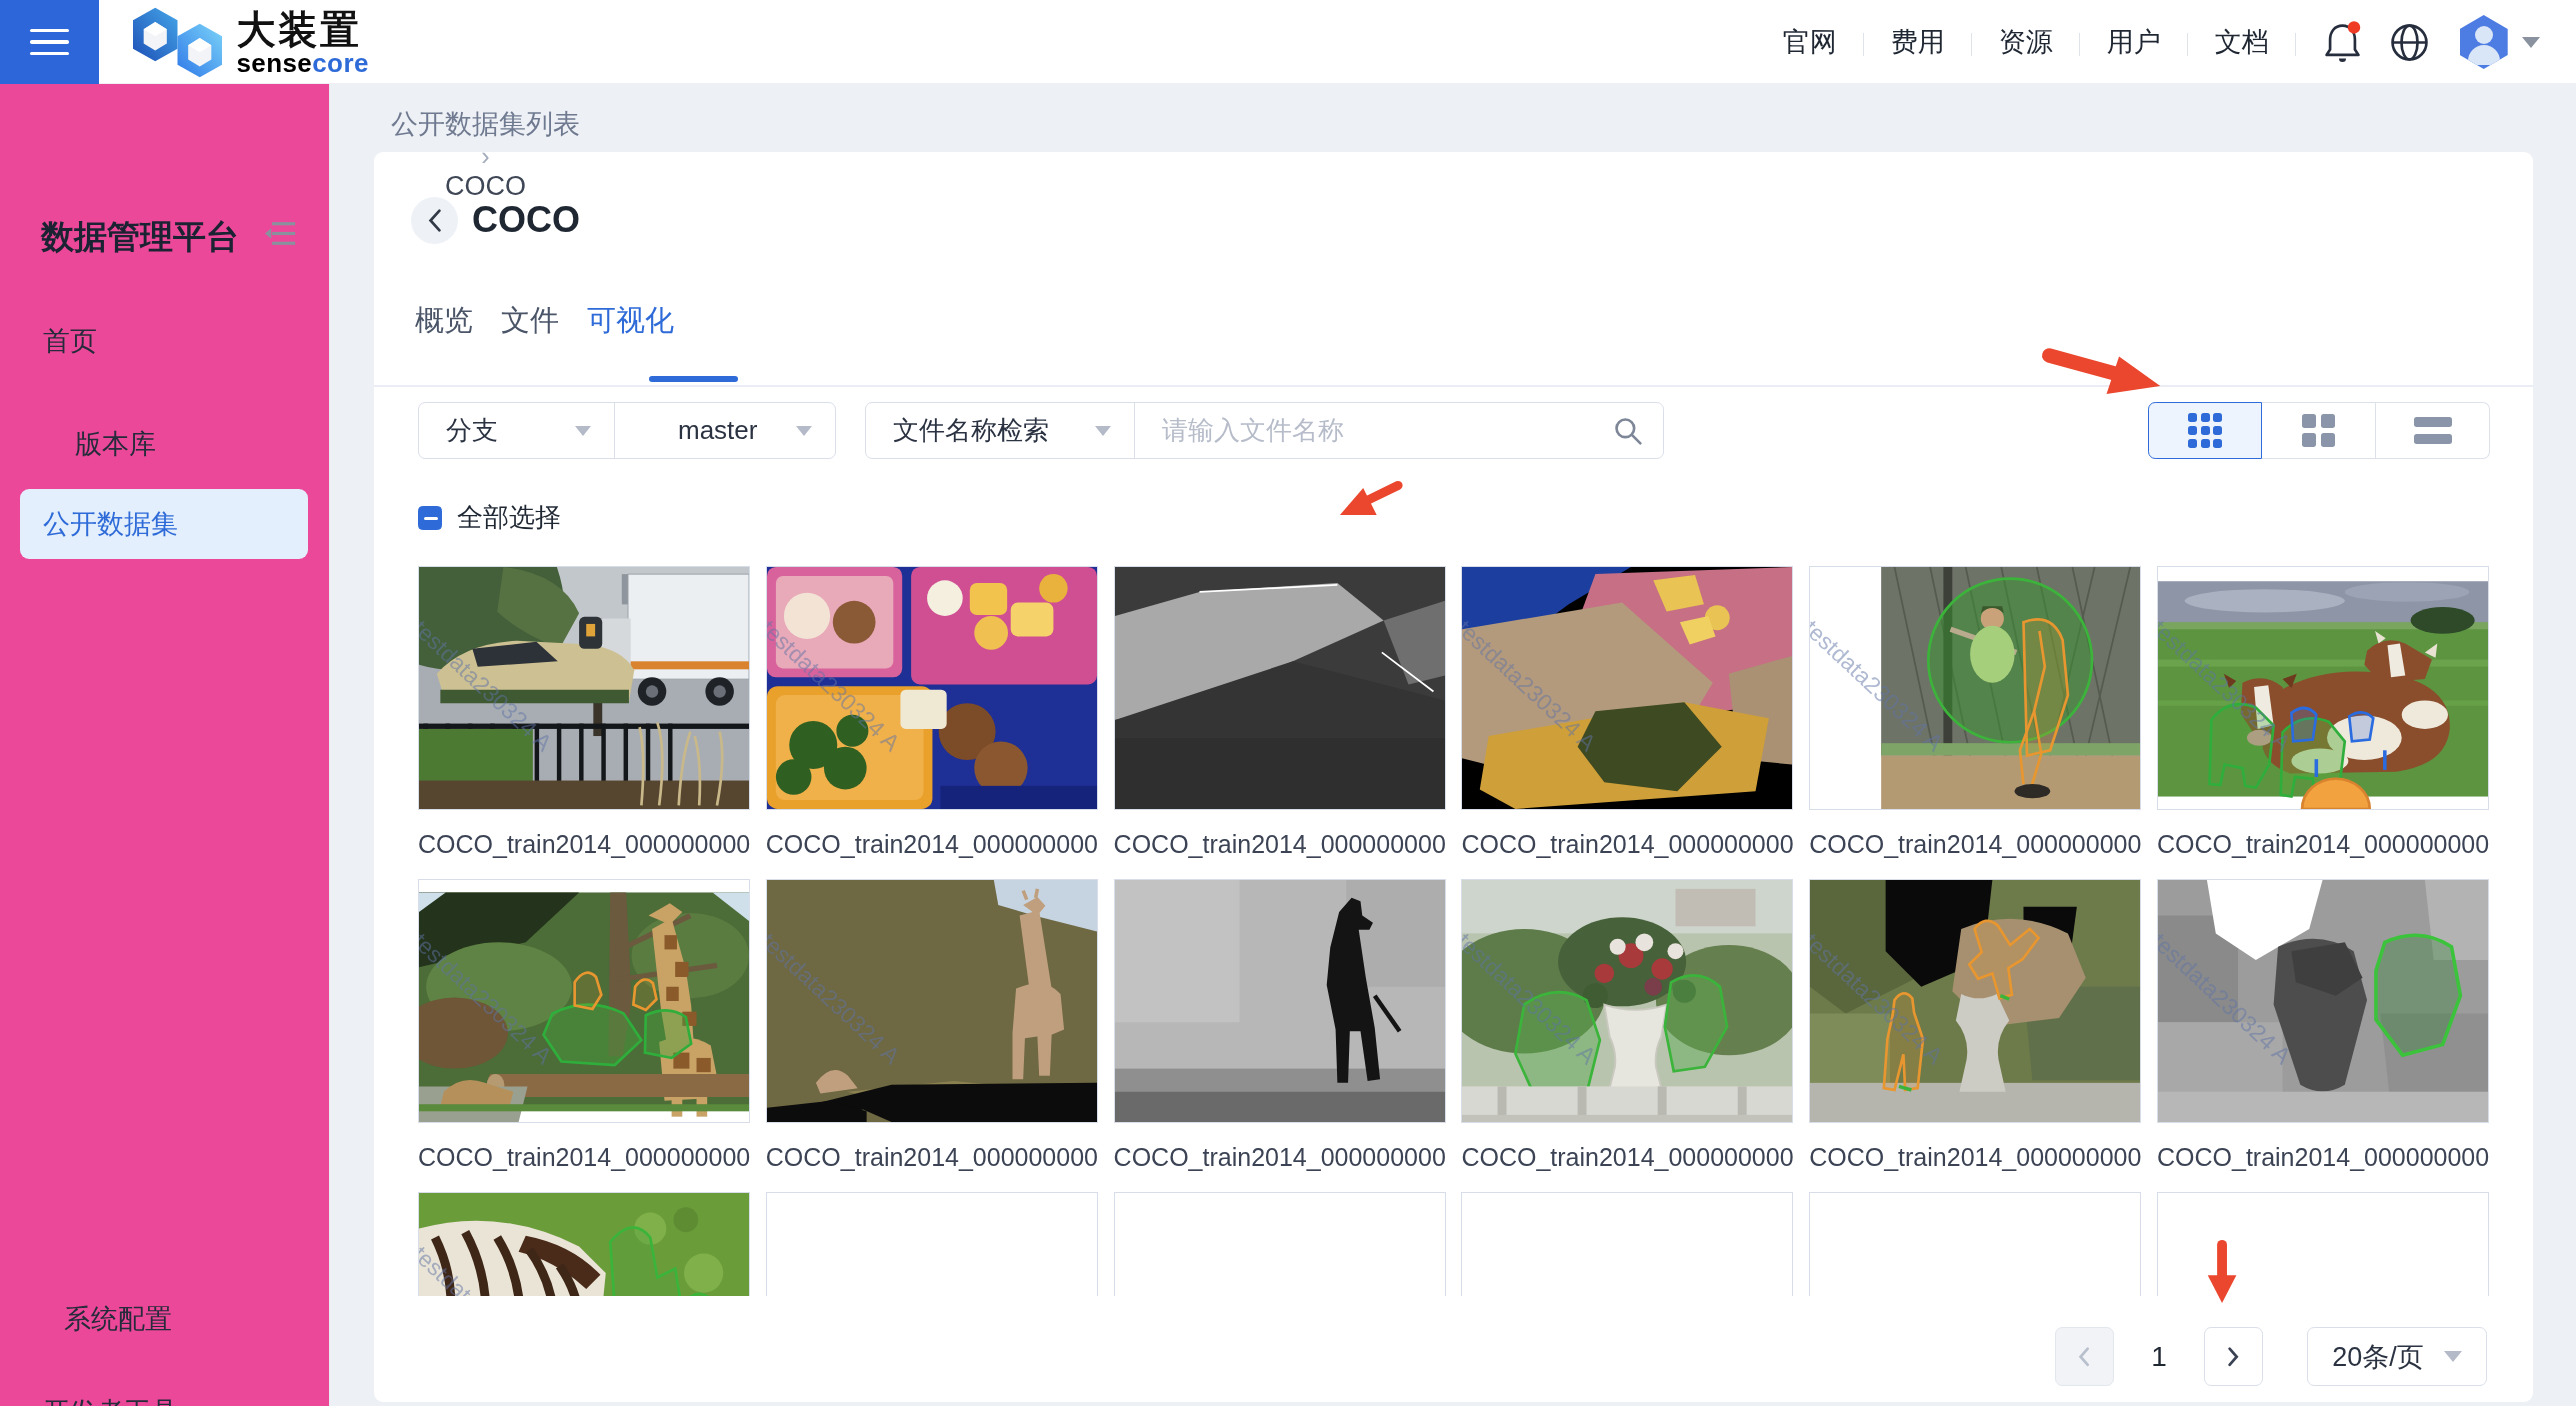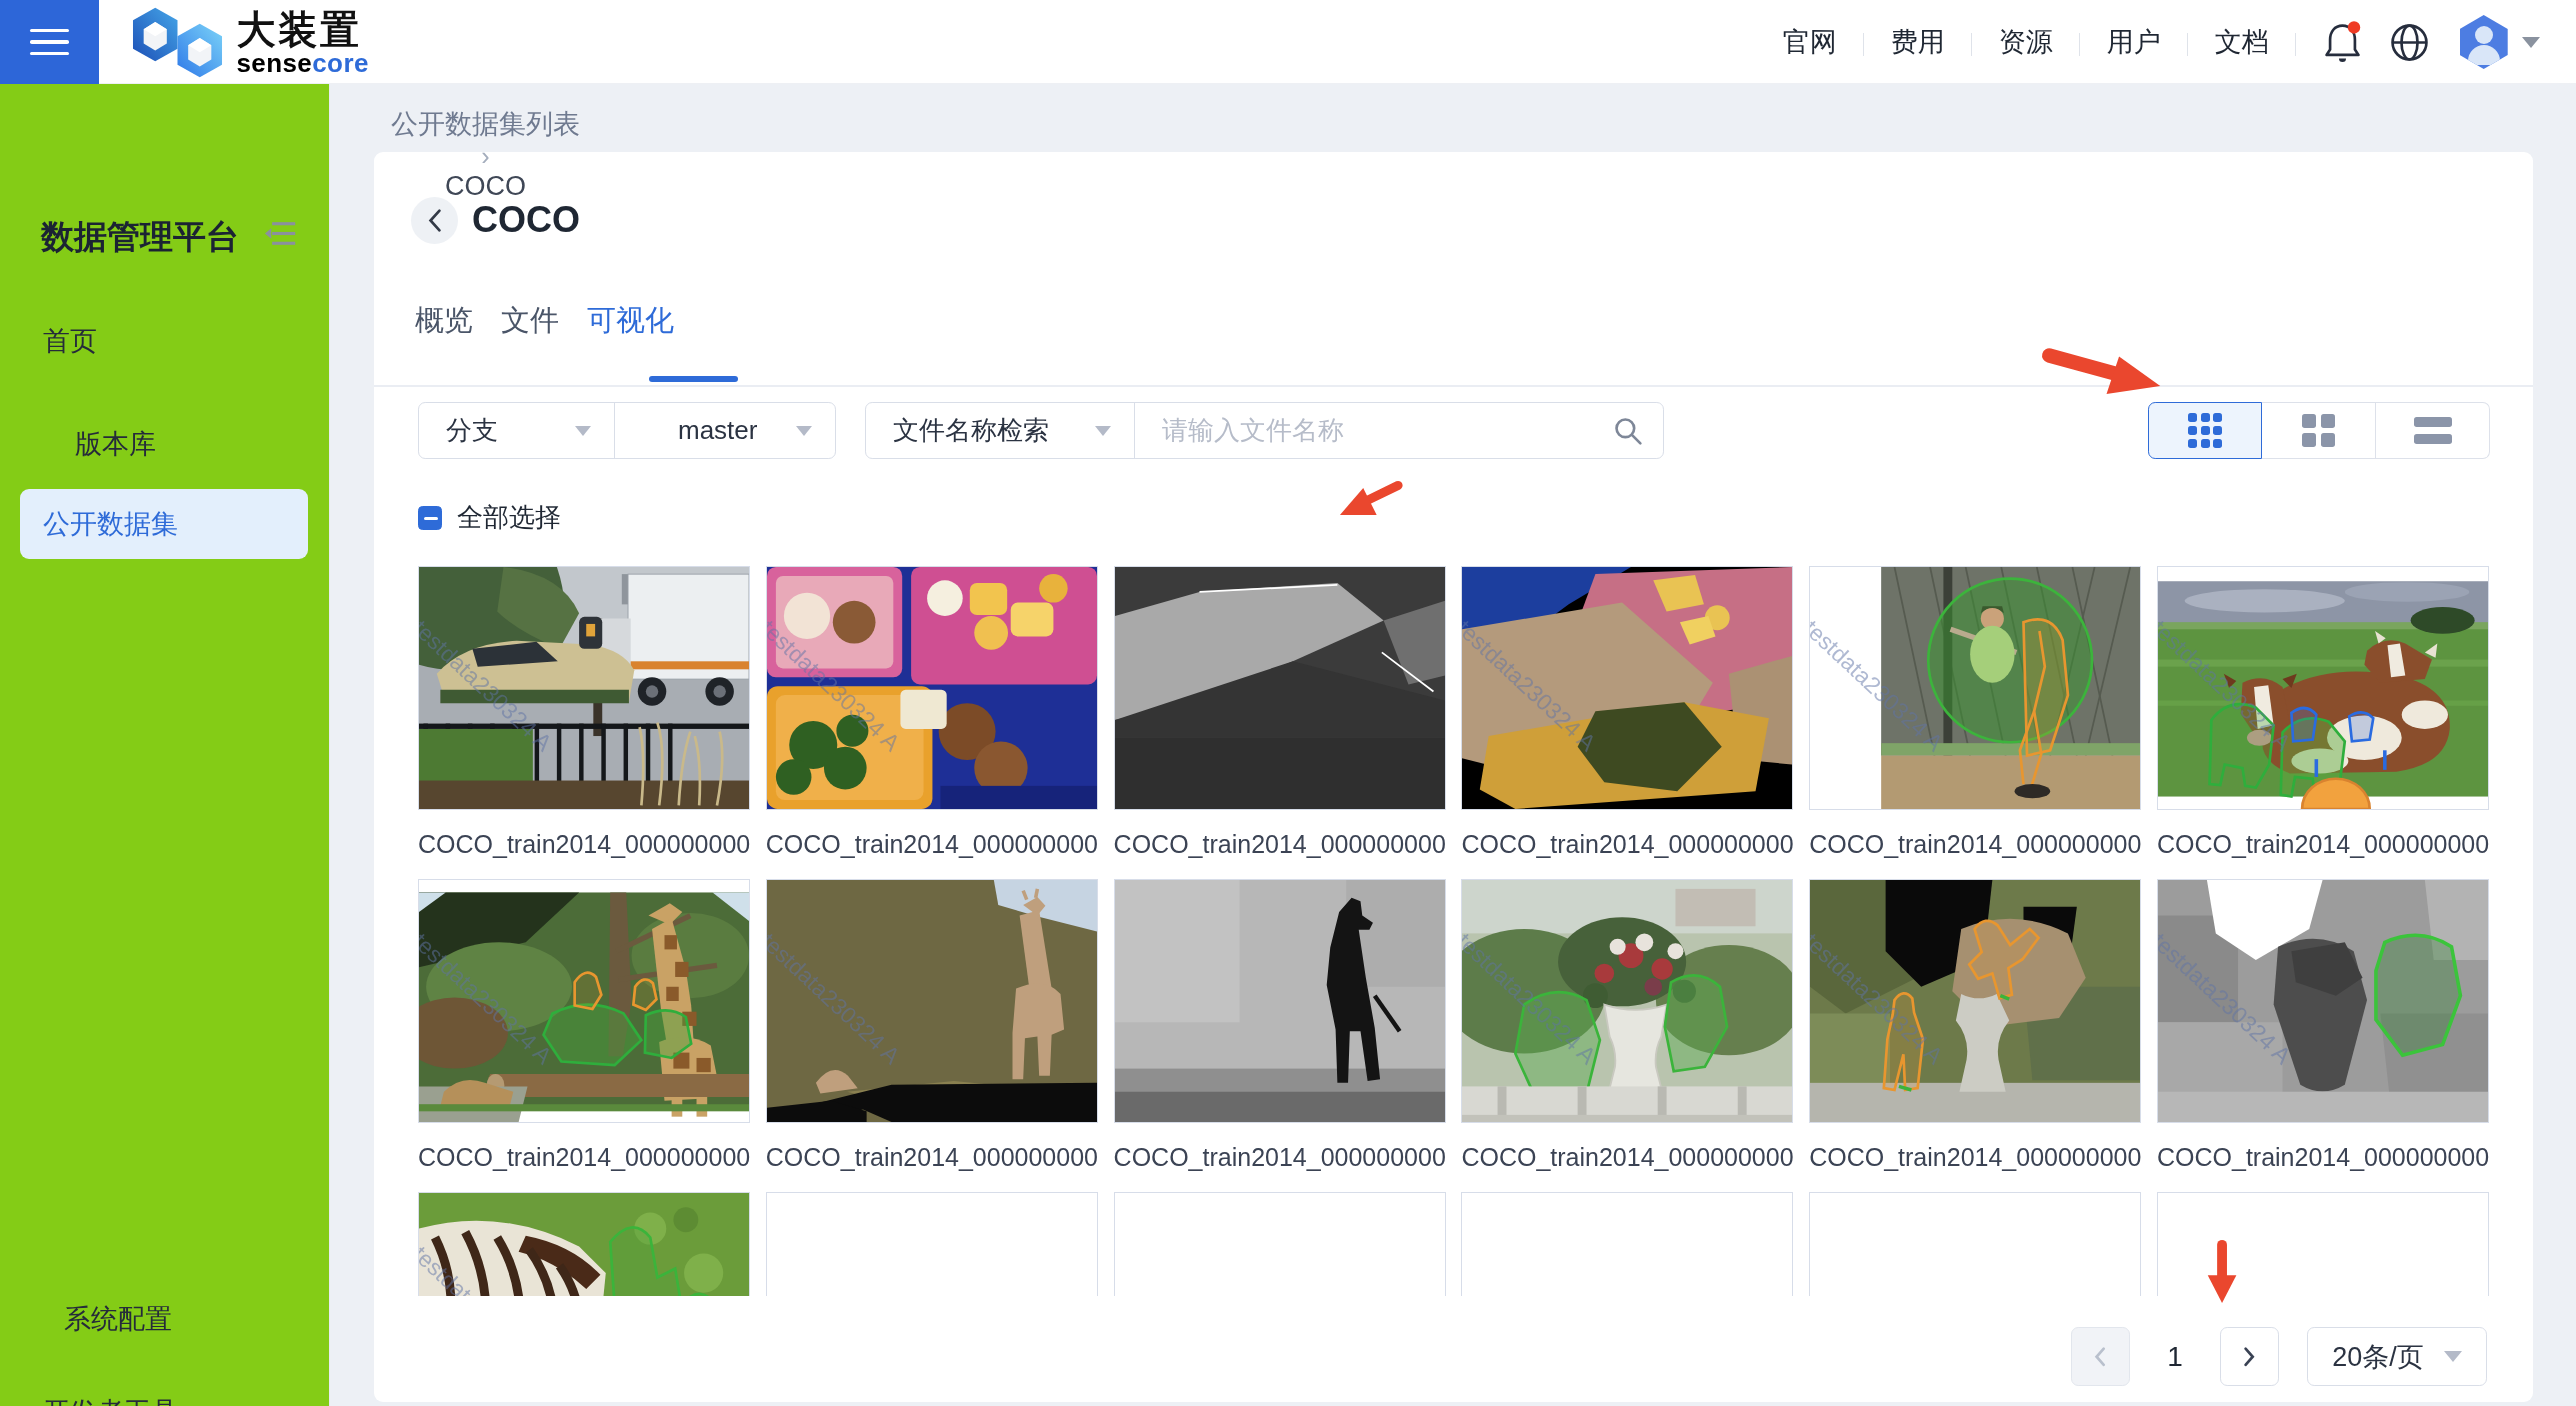--- a/index.html
+++ b/index.html
@@ -18,21 +18,21 @@
   .nav-item { font-size:27px; color:#1f2733; padding:0 27px; cursor:pointer; position:relative; }
   .nav-item::after { content:""; position:absolute; right:0; top:9px; width:0.9px; height:23px; background:#dfe3ea; }
   .tb-icon { margin-left:27px; position:relative; cursor:pointer; display:flex; align-items:center; }
   #avatar-wrap { margin-left:30px; display:flex; align-items:center; cursor:pointer; }
   #avatar { width:48px; height:54px; background:#4d7de2; clip-path:polygon(50% 0,100% 26%,100% 74%,50% 100%,0 74%,0 26%); position:relative; }
   #avatar::before { content:""; position:absolute; left:15px; top:10.7px; width:18px; height:18px; border-radius:50%; background:#d9e6f8; }
   #avatar::after { content:""; position:absolute; left:8px; top:30px; width:32px; height:20px; border-radius:16px 16px 3.6px 3.6px; background:#d9e6f8; }
   #caret { width:0; height:0; border-left:9px solid transparent; border-right:9px solid transparent; border-top:11.6px solid #8a929f; margin-left:14.3px; }
 
   
-  #sidebar { position:absolute; left:0; top:84px; width:330px; height:1322px; background:#84cc16; border-right:0.9px solid #e7eaef; z-index:4; }
+  #sidebar { position:absolute; left:0; top:84px; width:330px; height:1322px; background:#ec4899; border-right:0.9px solid #e7eaef; z-index:4; }
   #sidebar-title { position:absolute; left:41px; top:131px; font-size:33px; font-weight:bold; color:#1b2333; }
   #collapse-icon { position:absolute; right:32px; top:136px; cursor:pointer; }
   .side-item { position:absolute; left:0; width:330px; height:70px; display:flex; align-items:center; font-size:27px; color:#252b3a; cursor:pointer; }
   .side-item .lbl { margin-left:43px; }
   .side-item.active { left:20px; width:288px; border-radius:9px; background:#e3effc; color:#2e6bd8; }
   .side-item.active .lbl { margin-left:23px; }
 
   
   #main-bg { position:absolute; left:330px; top:84px; width:2246px; height:1322px; background:#edf0f5; }
   #breadcrumb { position:absolute; left:391px; top:106px; font-size:27px; display:flex; align-items:center; z-index:3;flex-direction:column; }
@@ -92,21 +92,21 @@
   .thumb svg { position:absolute; left:0; top:0; width:100%; height:100%; }
   .wm { position:absolute; left:7.2px; top:48px; font-size:23px; color:rgba(96,116,165,.5); transform:rotate(43deg); transform-origin:left top; white-space:nowrap; pointer-events:none; }
   .caption { margin-top:20px; font-size:25px; color:#3b4354; white-space:nowrap; overflow:hidden; }
 
   
   #pagination { position:absolute; right:89px; top:1327px; display:flex; align-items:center; }
   .pg-btn { width:59px; height:59px; border-radius:7.2px; display:flex; align-items:center; justify-content:center; font-size:29px; }
   #pg-prev { background:#f1f3f7; border:1.8px solid #e2e6ed; color:#b9c0cd; }
   #pg-next { background:#fff; border:1.8px solid #d9dee8; color:#3a4254; cursor:pointer; }
   #pg-num { width:90px; text-align:center; font-size:28px; color:#1f2733; }
-  #pg-size { margin-left:28px; width:180px; height:59px; border:1.8px solid #d9dee8; border-radius:7.2px; background:#fff; display:flex; align-items:center; justify-content:center; cursor:pointer; }
+  #pg-size { margin-left:44px; width:180px; height:59px; border:1.8px solid #d9dee8; border-radius:7.2px; background:#fff; display:flex; align-items:center; justify-content:center; cursor:pointer; }
   #pg-size .txt { font-size:27px; color:#2b3342; }
   #pg-size .tri { margin-left:20px; width:0; height:0; border-left:9px solid transparent; border-right:9px solid transparent; border-top:11.6px solid #b4bac8; }
 
   #arrows { position:absolute; left:0; top:0; width:2576px; height:1406px; z-index:6; pointer-events:none; }
 </style>
 </head>
 <body>
 
 <div id="topbar">
   <div id="hamburger">

